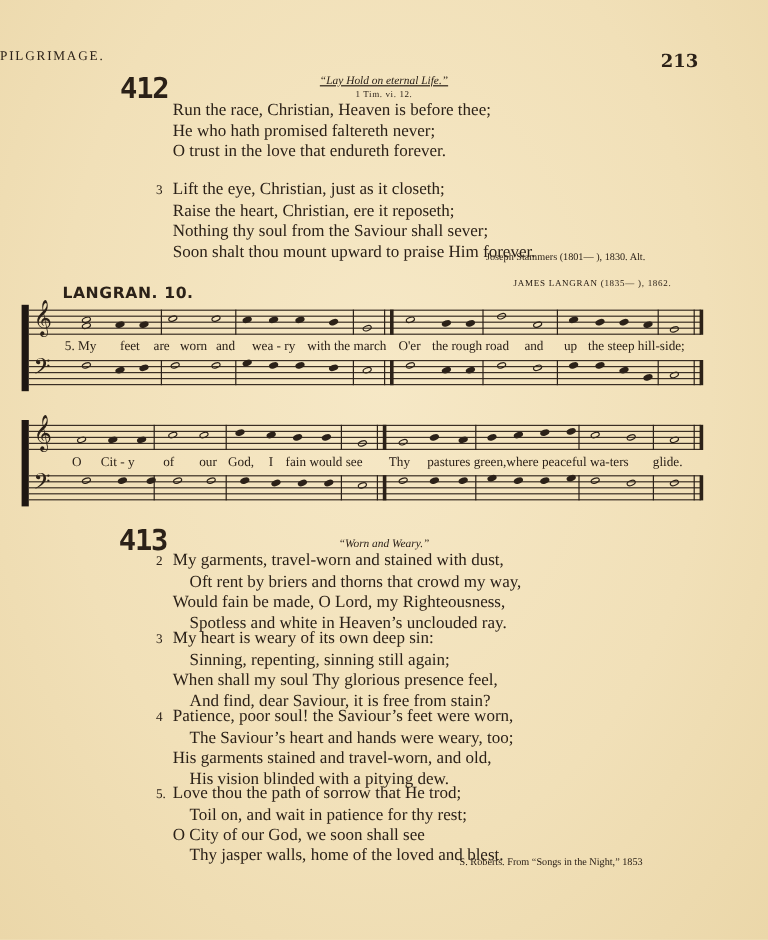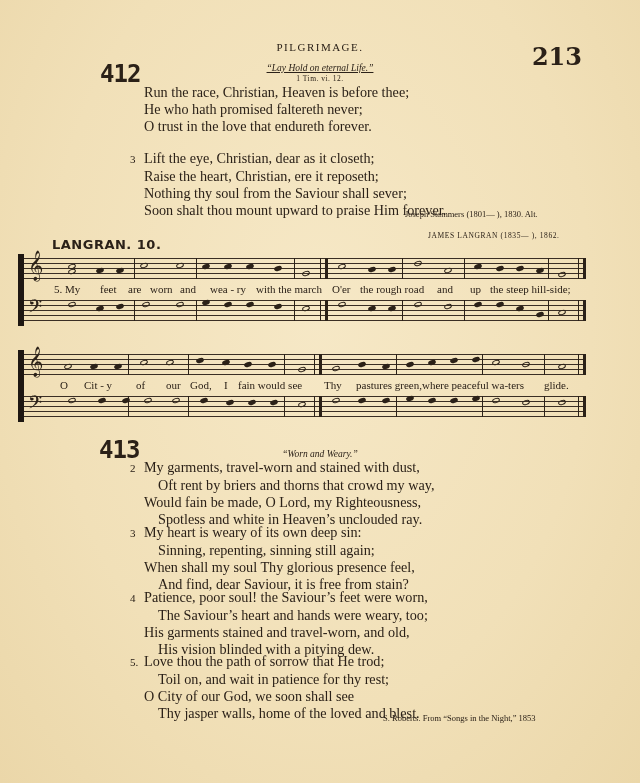--- a/index.html
+++ b/index.html
@@ -6,23 +6,23 @@
   body {
     width: 640px; height: 783px; overflow: hidden;
     background: #f3e3bd;
     font-family: "Liberation Serif", "DejaVu Serif", serif;
     color: #2b2118;
     position: relative;
   }
   .page { position: absolute; inset: 0;
     background: radial-gradient(ellipse at 50% 40%, #f6e8c6 0%, #f1e0b8 60%, #ebd7a9 100%); }
   .abs { position: absolute; }
-  .running-head { left: 0; width: 640px; top: 41px; text-align: center;
+  .running-head { left: 0; width: 640px; top: 41px; 
     font-size: 11px; letter-spacing: 1.5px; }
-  .page-num { right: 58px; top: 42px; font-size: 24px; font-weight: bold;
+  .page-num { right: 58px; top: 42px; font-size: 15px; font-weight: bold;
     font-family: "DejaVu Serif", serif; }
   .hymn-num { font-family: "DejaVu Sans Mono", "Liberation Mono", monospace;
     font-size: 24px; font-weight: bold; letter-spacing: -1px; }
   .epigraph { font-style: italic; font-size: 9.5px; text-align: center; }
   .ref { font-size: 7.5px; text-align: center; letter-spacing: 0.5px; }
   .verse { font-size: 14.2px; line-height: 17px; }
   .verse .line { white-space: nowrap; }
   .verse .vnum { display: inline-block; width: 14px; font-size: 11px; }
   .indent { padding-left: 14px; }
   .indent2 { padding-left: 28px; }
@@ -53,21 +53,21 @@
   <div class="abs epigraph" style="left:180px;width:280px;top:63px;text-decoration:underline;">“Lay Hold on eternal Life.”</div>
   <div class="abs ref" style="left:180px;width:280px;top:74px;">1 Tim. vi. 12.</div>
 
   <div class="abs verse" style="left:130px;top:84px;">
     <div class="line indent"><span>Run the race, Christian, Heaven is before thee;</span></div>
     <div class="line indent"><span>He who hath promised faltereth never;</span></div>
     <div class="line indent"><span>O trust in the love that endureth forever.</span></div>
   </div>
 
   <div class="abs verse" style="left:130px;top:150px;">
-    <div class="line"><span class="vnum">3</span><span>Lift the eye, Christian, dear as it closeth;</span></div>
+    <div class="line"><span class="vnum">3</span><span>Lift the eye, Christian, just as it closeth;</span></div>
     <div class="line indent"><span>Raise the heart, Christian, ere it reposeth;</span></div>
     <div class="line indent"><span>Nothing thy soul from the Saviour shall sever;</span></div>
     <div class="line indent"><span>Soon shalt thou mount upward to praise Him forever.</span></div>
   </div>
 
   <div class="abs credit" style="left:405px;top:209px;">Joseph Stammers (1801—        ), 1830.   Alt.</div>
 
   <div class="abs tune-name" style="left:52px;top:237px;">LANGRAN. 10.</div>
   <div class="abs composer" style="left:428px;top:231px;">JAMES LANGRAN (1835—      ), 1862.</div>
 

